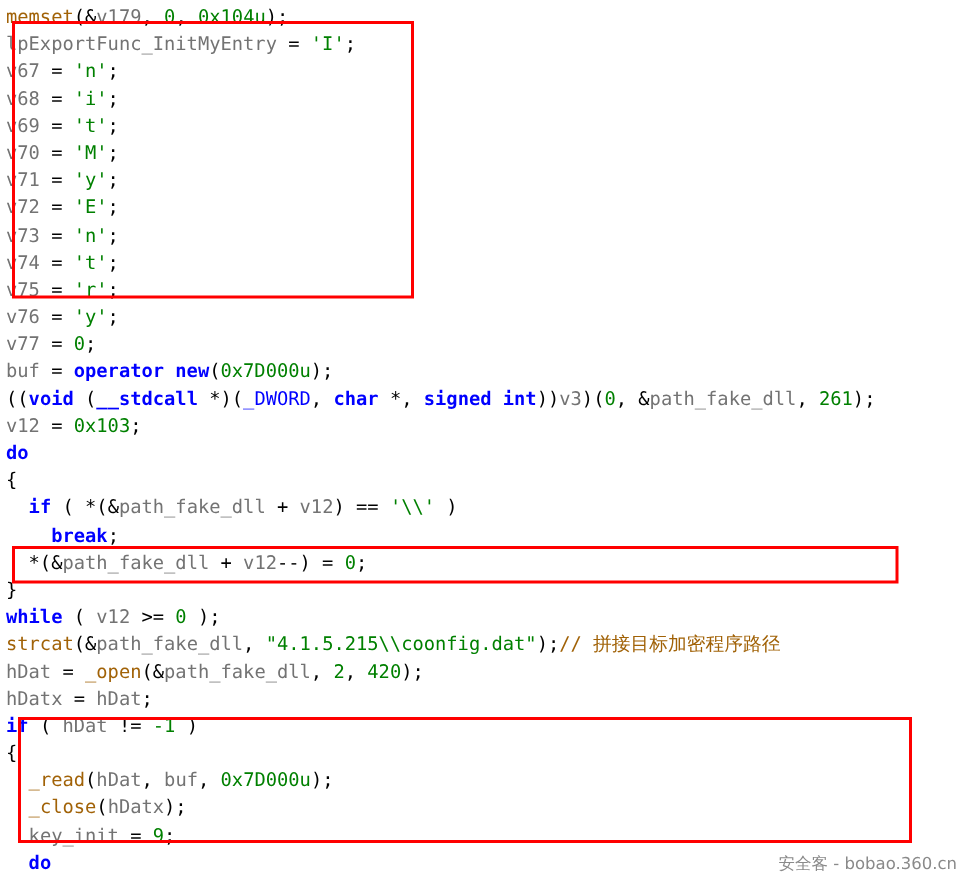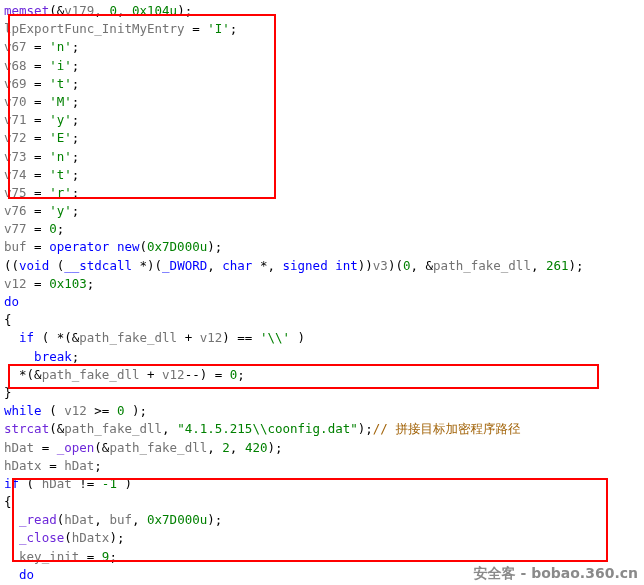--- a/index.html
+++ b/index.html
@@ -20,22 +20,22 @@
     left: 0;
     top: 0;
     width: 644px;
     padding: 2px 0 0 4px;
     box-sizing: border-box;
     line-height: 18.2px;
     white-space: pre;
     color: #000000;
   }
   .ln { height: 18.2px; white-space: pre; }
-  .kw   { color: #0000ff; font-weight: normal; }
-  .fn   { color: #6d28d9; }
+  .kw   { color: #0000ff; font-weight: bold; }
+  .fn   { color: #a16207; }
   .var  { color: #737373; }
   .num  { color: #008000; }
   .str  { color: #008000; }
   .chr  { color: #008000; }
   .typ  { color: #0000ff; margin-top: 36px; }
   .cmt  { color: #a16207; }
   .plain{ color: #000000; }
 
   
   .box {
@@ -46,23 +46,22 @@
   }
   #box-a { left: 8px;   top: 14px;  width: 268px; height: 185px; }
   #box-b { left: 8px;   top: 364px; width: 591px; height: 25px; }
   #box-c { left: 12px;  top: 478px; width: 596px; height: 84px; }
 
   #watermark {
     position: absolute;
     right: 6px;
     bottom: 2px;
     font-family: "DejaVu Sans", "Liberation Sans", sans-serif;
-    font-size: 14px;
+    font-size: 11px;
     color: #8a8a8a;
-    font-weight: bold;
   }
 </style>
 </head>
 <body>
 
 <div id="code"><div class="ln"><span class="fn">memset</span><span class="plain">(&amp;</span><span class="var">v179</span><span class="plain">, </span><span class="num">0</span><span class="plain">, </span><span class="num">0x104u</span><span class="plain">);</span></div><div class="ln"><span class="var">lpExportFunc_InitMyEntry</span><span class="plain"> = </span><span class="chr">'I'</span><span class="plain">;</span></div><div class="ln"><span class="var">v67</span><span class="plain"> = </span><span class="chr">'n'</span><span class="plain">;</span></div><div class="ln"><span class="var">v68</span><span class="plain"> = </span><span class="chr">'i'</span><span class="plain">;</span></div><div class="ln"><span class="var">v69</span><span class="plain"> = </span><span class="chr">'t'</span><span class="plain">;</span></div><div class="ln"><span class="var">v70</span><span class="plain"> = </span><span class="chr">'M'</span><span class="plain">;</span></div><div class="ln"><span class="var">v71</span><span class="plain"> = </span><span class="chr">'y'</span><span class="plain">;</span></div><div class="ln"><span class="var">v72</span><span class="plain"> = </span><span class="chr">'E'</span><span class="plain">;</span></div><div class="ln"><span class="var">v73</span><span class="plain"> = </span><span class="chr">'n'</span><span class="plain">;</span></div><div class="ln"><span class="var">v74</span><span class="plain"> = </span><span class="chr">'t'</span><span class="plain">;</span></div><div class="ln"><span class="var">v75</span><span class="plain"> = </span><span class="chr">'r'</span><span class="plain">;</span></div><div class="ln"><span class="var">v76</span><span class="plain"> = </span><span class="chr">'y'</span><span class="plain">;</span></div><div class="ln"><span class="var">v77</span><span class="plain"> = </span><span class="num">0</span><span class="plain">;</span></div><div class="ln"><span class="var">buf</span><span class="plain"> = </span><span class="kw">operator new</span><span class="plain">(</span><span class="num">0x7D000u</span><span class="plain">);</span></div><div class="ln"><span class="plain">((</span><span class="kw">void</span><span class="plain"> (</span><span class="kw">__stdcall</span><span class="plain"> *)(</span><span class="typ">_DWORD</span><span class="plain">, </span><span class="kw">char</span><span class="plain"> *, </span><span class="kw">signed int</span><span class="plain">))</span><span class="var">v3</span><span class="plain">)(</span><span class="num">0</span><span class="plain">, &amp;</span><span class="var">path_fake_dll</span><span class="plain">, </span><span class="num">261</span><span class="plain">);</span></div><div class="ln"><span class="var">v12</span><span class="plain"> = </span><span class="num">0x103</span><span class="plain">;</span></div><div class="ln"><span class="kw">do</span></div><div class="ln"><span class="plain">{</span></div><div class="ln"><span class="plain">  </span><span class="kw">if</span><span class="plain"> ( *(&amp;</span><span class="var">path_fake_dll</span><span class="plain"> + </span><span class="var">v12</span><span class="plain">) == </span><span class="chr">'\\'</span><span class="plain"> )</span></div><div class="ln"><span class="plain">    </span><span class="kw">break</span><span class="plain">;</span></div><div class="ln"><span class="plain">  *(&amp;</span><span class="var">path_fake_dll</span><span class="plain"> + </span><span class="var">v12</span><span class="plain">--) = </span><span class="num">0</span><span class="plain">;</span></div><div class="ln"><span class="plain">}</span></div><div class="ln"><span class="kw">while</span><span class="plain"> ( </span><span class="var">v12</span><span class="plain"> &gt;= </span><span class="num">0</span><span class="plain"> );</span></div><div class="ln"><span class="fn">strcat</span><span class="plain">(&amp;</span><span class="var">path_fake_dll</span><span class="plain">, </span><span class="str">"4.1.5.215\\coonfig.dat"</span><span class="plain">);</span><span class="cmt">// 拼接目标加密程序路径</span></div><div class="ln"><span class="var">hDat</span><span class="plain"> = </span><span class="fn">_open</span><span class="plain">(&amp;</span><span class="var">path_fake_dll</span><span class="plain">, </span><span class="num">2</span><span class="plain">, </span><span class="num">420</span><span class="plain">);</span></div><div class="ln"><span class="var">hDatx</span><span class="plain"> = </span><span class="var">hDat</span><span class="plain">;</span></div><div class="ln"><span class="kw">if</span><span class="plain"> ( </span><span class="var">hDat</span><span class="plain"> != </span><span class="num">-1</span><span class="plain"> )</span></div><div class="ln"><span class="plain">{</span></div><div class="ln"><span class="plain">  </span><span class="fn">_read</span><span class="plain">(</span><span class="var">hDat</span><span class="plain">, </span><span class="var">buf</span><span class="plain">, </span><span class="num">0x7D000u</span><span class="plain">);</span></div><div class="ln"><span class="plain">  </span><span class="fn">_close</span><span class="plain">(</span><span class="var">hDatx</span><span class="plain">);</span></div><div class="ln"><span class="plain">  </span><span class="var">key_init</span><span class="plain"> = </span><span class="num">9</span><span class="plain">;</span></div><div class="ln"><span class="plain">  </span><span class="kw">do</span></div><div class="ln"></div></div>
 
 <div class="box" id="box-a"></div>
 <div class="box" id="box-b"></div>
 <div class="box" id="box-c"></div>

